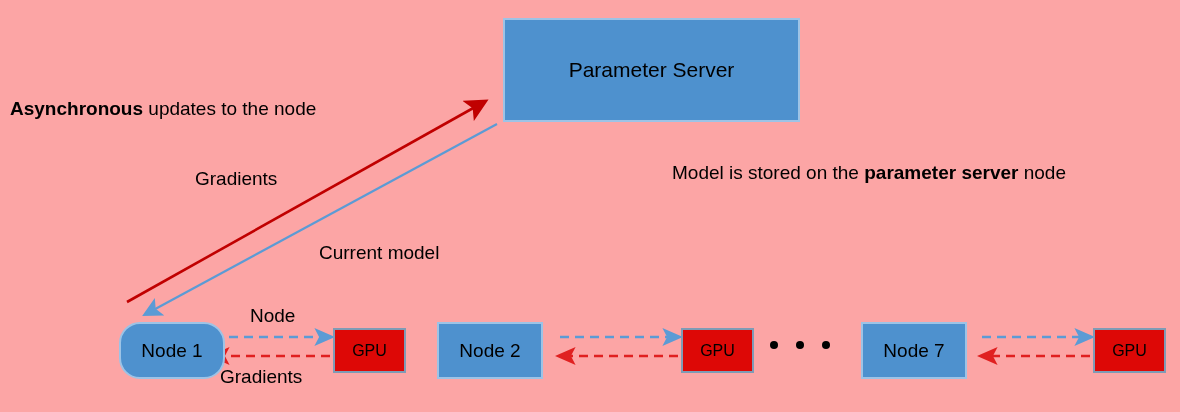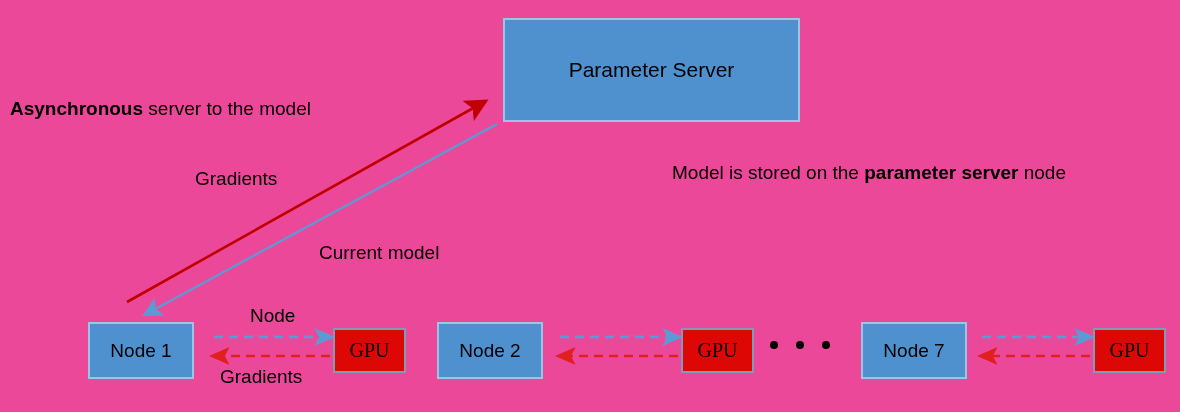--- a/index.html
+++ b/index.html
@@ -8,21 +8,21 @@
     padding: 0;
     background: #ffffff;
   }
   body {
     font-family: "Liberation Sans", sans-serif;
   }
   #canvas {
     position: relative;
     width: 1180px;
     height: 412px;
-    background: #ec4899;
+    background: #fca5a5;
     overflow: hidden;
   }
   .box {
     position: absolute;
     box-sizing: border-box;
     display: flex;
     align-items: center;
     justify-content: center;
     color: #000000;
     text-align: center;
@@ -43,22 +43,21 @@
     font-size: 21px;
   }
   .node-box {
     width: 106px;
     height: 57px;
     font-size: 19px;
   }
   .gpu-box {
     width: 73px;
     height: 45px;
-    font-size: 20px;
-    font-family: Liberation Serif, serif;
+    font-size: 16px;
   }
   .label {
     position: absolute;
     color: #000000;
     white-space: nowrap;
   }
   .label-async {
     left: 10px;
     top: 98px;
     font-size: 19px;
@@ -150,32 +149,32 @@
     <line x1="330" y1="356" x2="214" y2="356" stroke="#E02020" stroke-width="2.6" stroke-dasharray="9 6" marker-end="url(#dash-arrow-red)"></line>
 
     <line x1="560" y1="337" x2="678" y2="337" stroke="#5B9BD5" stroke-width="2.6" stroke-dasharray="9 6" marker-end="url(#dash-arrow-blue)"></line>
     <line x1="678" y1="356" x2="560" y2="356" stroke="#E02020" stroke-width="2.6" stroke-dasharray="9 6" marker-end="url(#dash-arrow-red)"></line>
 
     <line x1="982" y1="337" x2="1090" y2="337" stroke="#5B9BD5" stroke-width="2.6" stroke-dasharray="9 6" marker-end="url(#dash-arrow-blue)"></line>
     <line x1="1090" y1="356" x2="982" y2="356" stroke="#E02020" stroke-width="2.6" stroke-dasharray="9 6" marker-end="url(#dash-arrow-red)"></line>
   </svg>
 
   <div class="label label-async">
-    <b>Asynchronous</b><span> server to the model</span>
+    <b>Asynchronous</b><span> updates to the node</span>
   </div>
 
   <div class="label label-model-store">
     <span>Model is stored on the </span><b>parameter server</b><span> node</span>
   </div>
 
   <div class="label label-gradients-main">Gradients</div>
 
   <div class="label label-current-model">Current model</div>
 
-  <div class="box box-blue node-box" style="left:88px; top:322px;">
+  <div class="box box-blue node-box" style="left:119px; top:322px;border-radius:21px;">
     <span>Node 1</span>
   </div>
   <div class="box box-red gpu-box" style="left:333px; top:328px;">
     <span>GPU</span>
   </div>
   <div class="label-data" style="left:250px;">Node</div>
   <div class="label-grad-small" style="left:220px;">Gradients</div>
 
   <div class="box box-blue node-box" style="left:437px; top:322px;">
     <span>Node 2</span>

